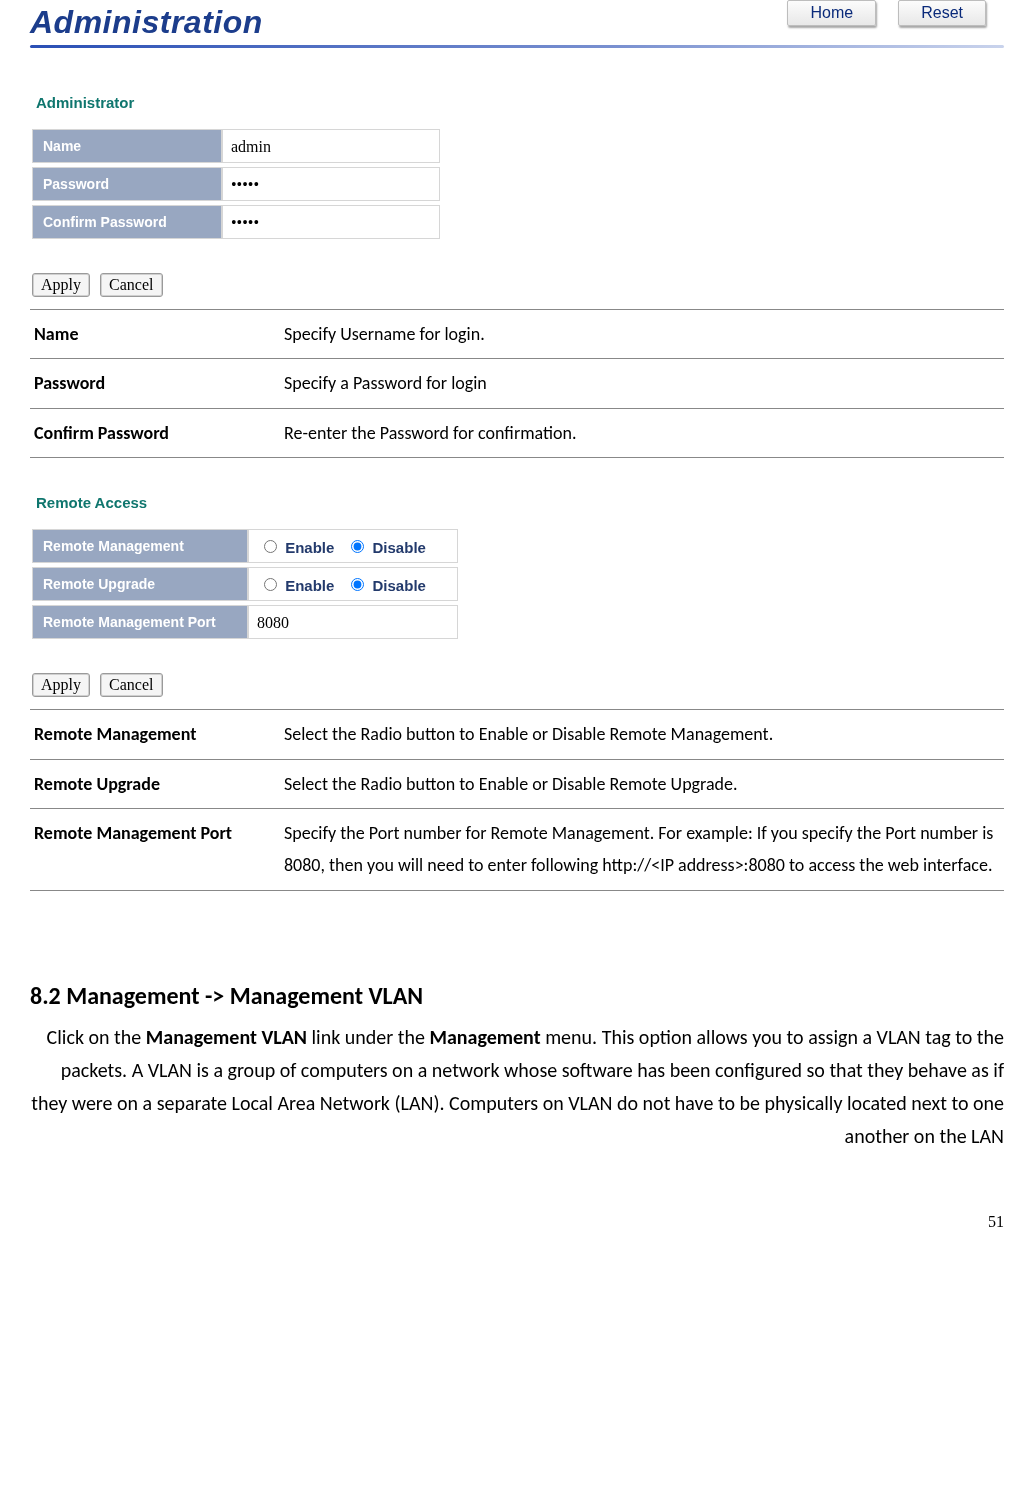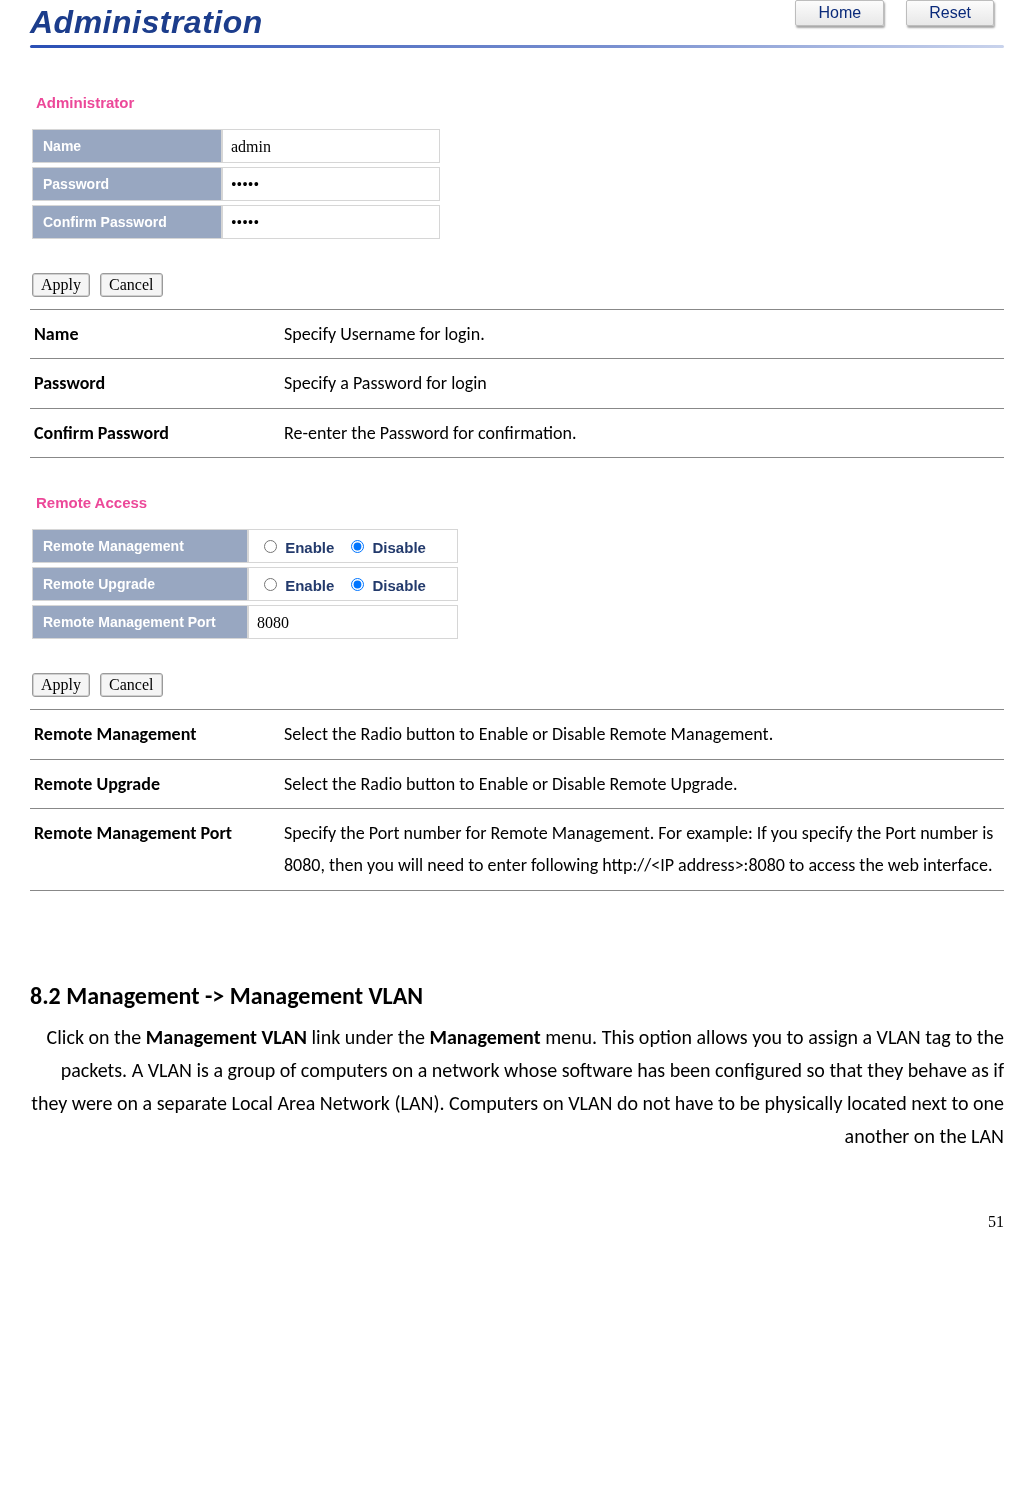--- a/index.html
+++ b/index.html
@@ -23,21 +23,21 @@
   .header-title {
     font-family: "Arial Black", Arial, sans-serif;
     font-size: 32px;
     font-style: italic;
     font-weight: 900;
     color: #1c3d8c;
     letter-spacing: 0.5px;
   }
   .header-buttons {
     position: absolute;
-    right: 10px;
+    right: 18px;
     top: 0;
   }
   .header-btn {
     display: inline-block;
     background: linear-gradient(#fcfcfc, #e8e8e8);
     border: 1px solid #bdbdbd;
     border-radius: 2px;
     box-shadow: 1px 2px 2px rgba(0,0,0,0.35);
     color: #0a2a7a;
     font-family: Tahoma, Arial, sans-serif;
@@ -51,21 +51,21 @@
     background: linear-gradient(to right, #2a4fb5, #7990d0 60%, #c9d3ec);
     border: none;
     border-radius: 2px;
     margin: 4px 0 0 0;
   }
 
   .section-title {
     font-family: Tahoma, Arial, sans-serif;
     font-size: 15px;
     font-weight: bold;
-    color: #ec4899;
+    color: #0f766e;
     margin: 46px 0 14px 6px;
   }
 
   table.form-table {
     border-collapse: separate;
     border-spacing: 0 4px;
     margin-left: 2px;
   }
   table.form-table td.label-cell {
     background: #98a7c1;

